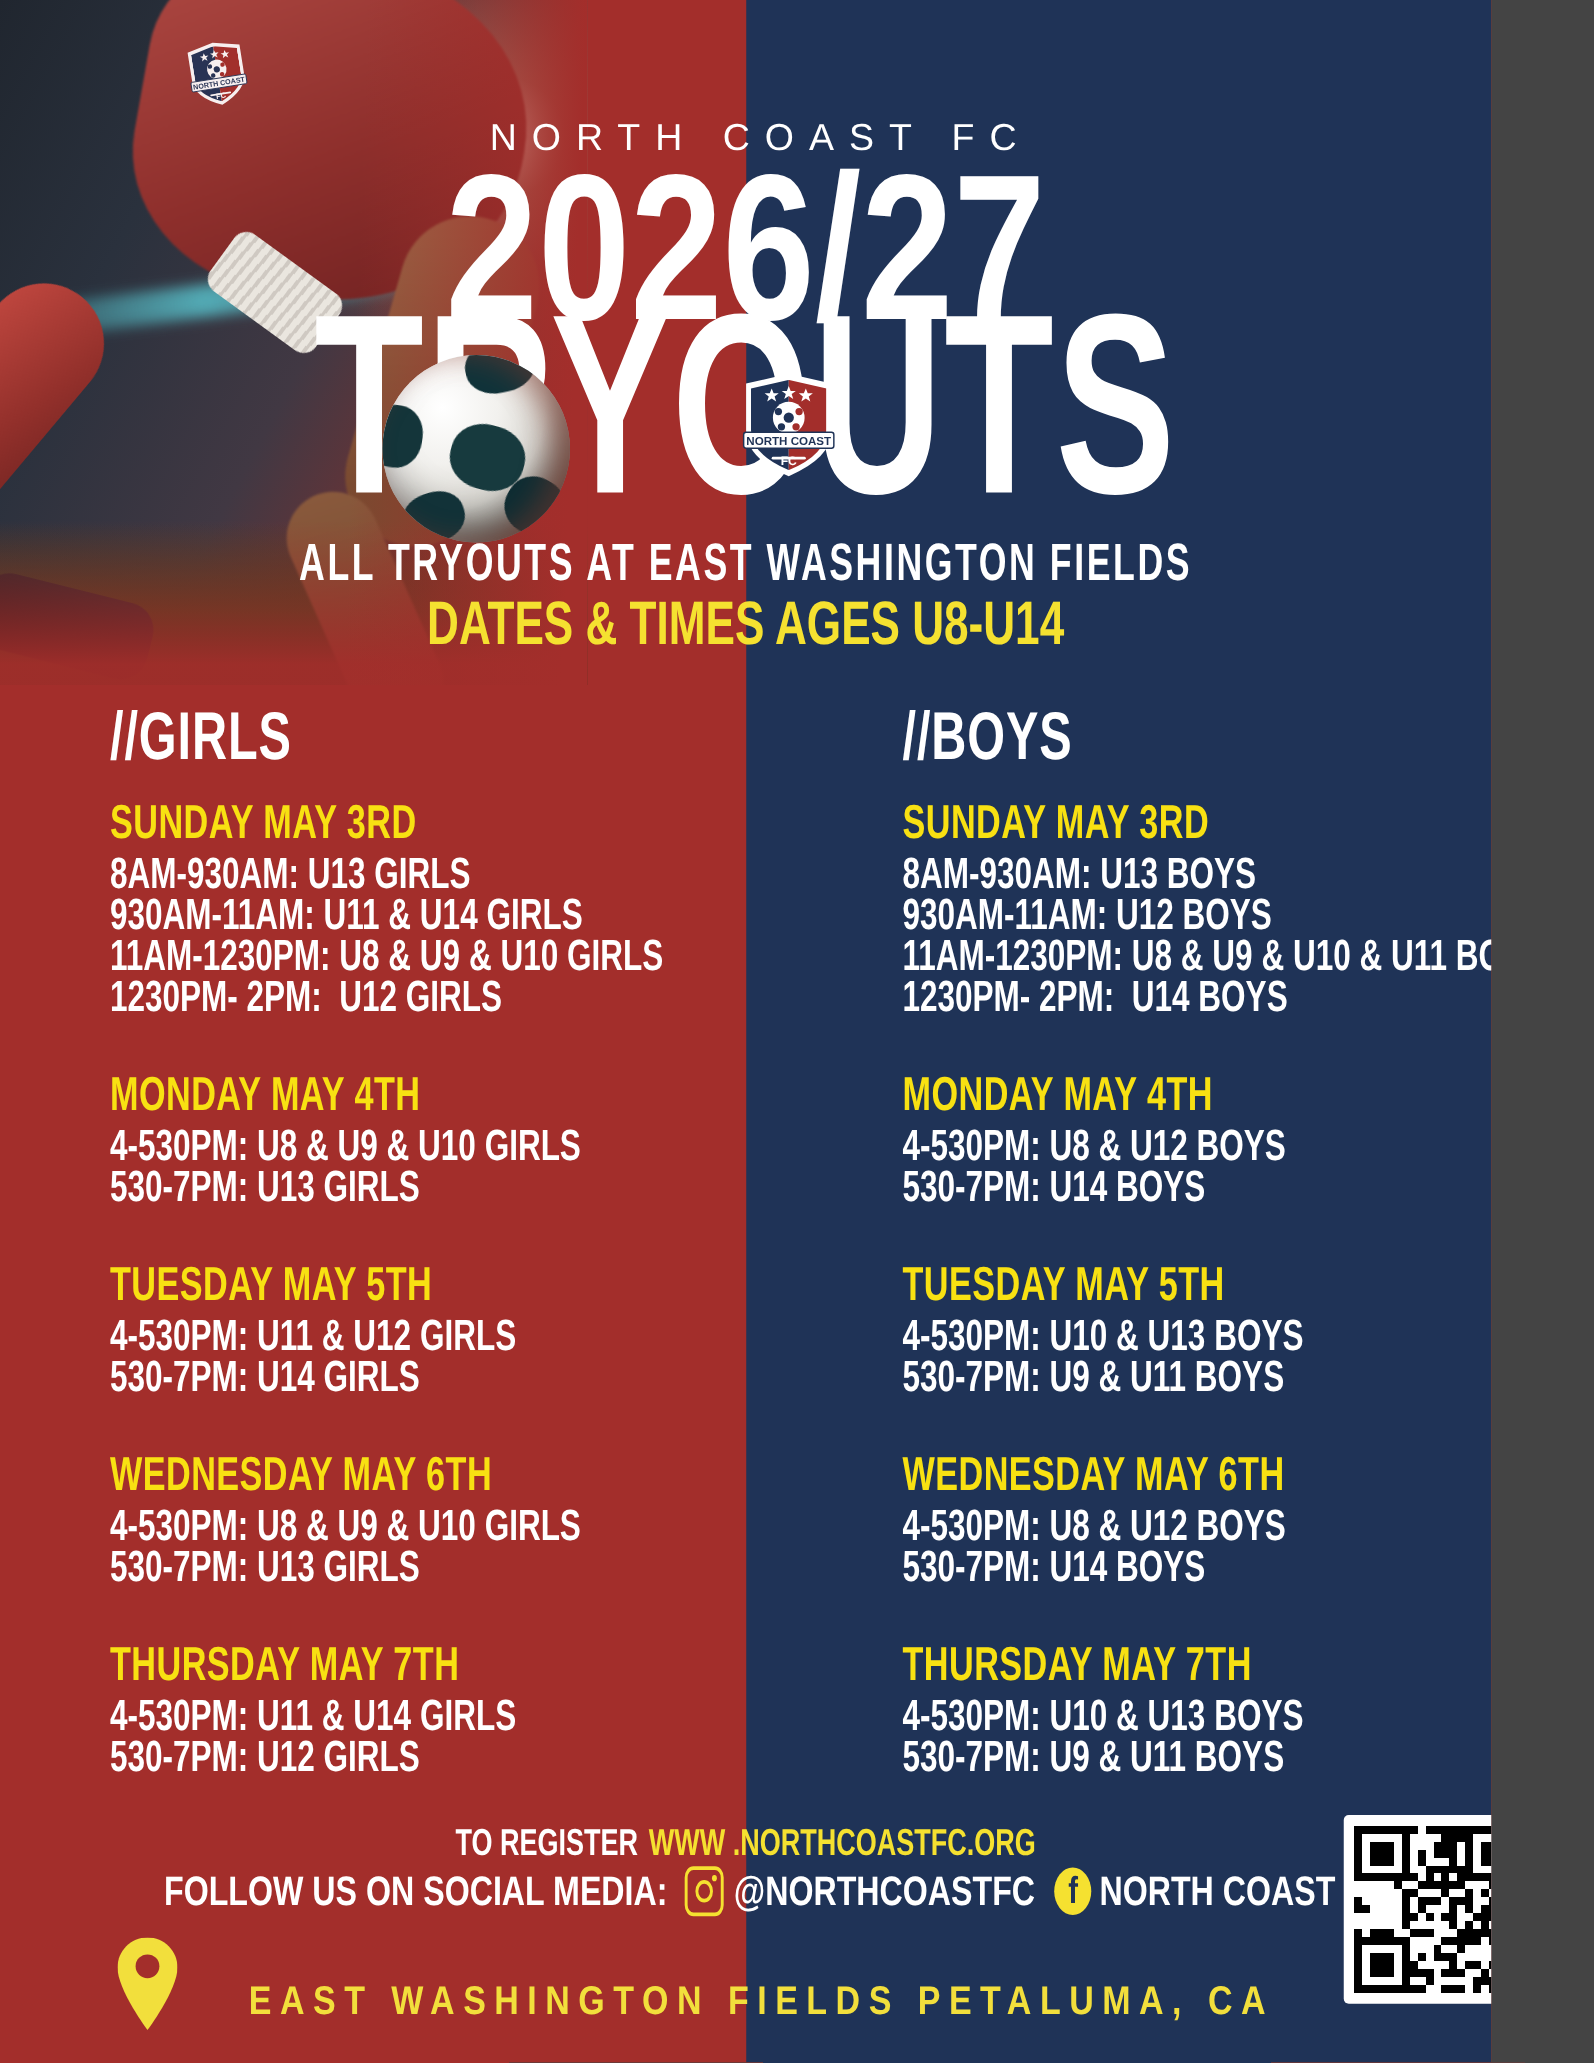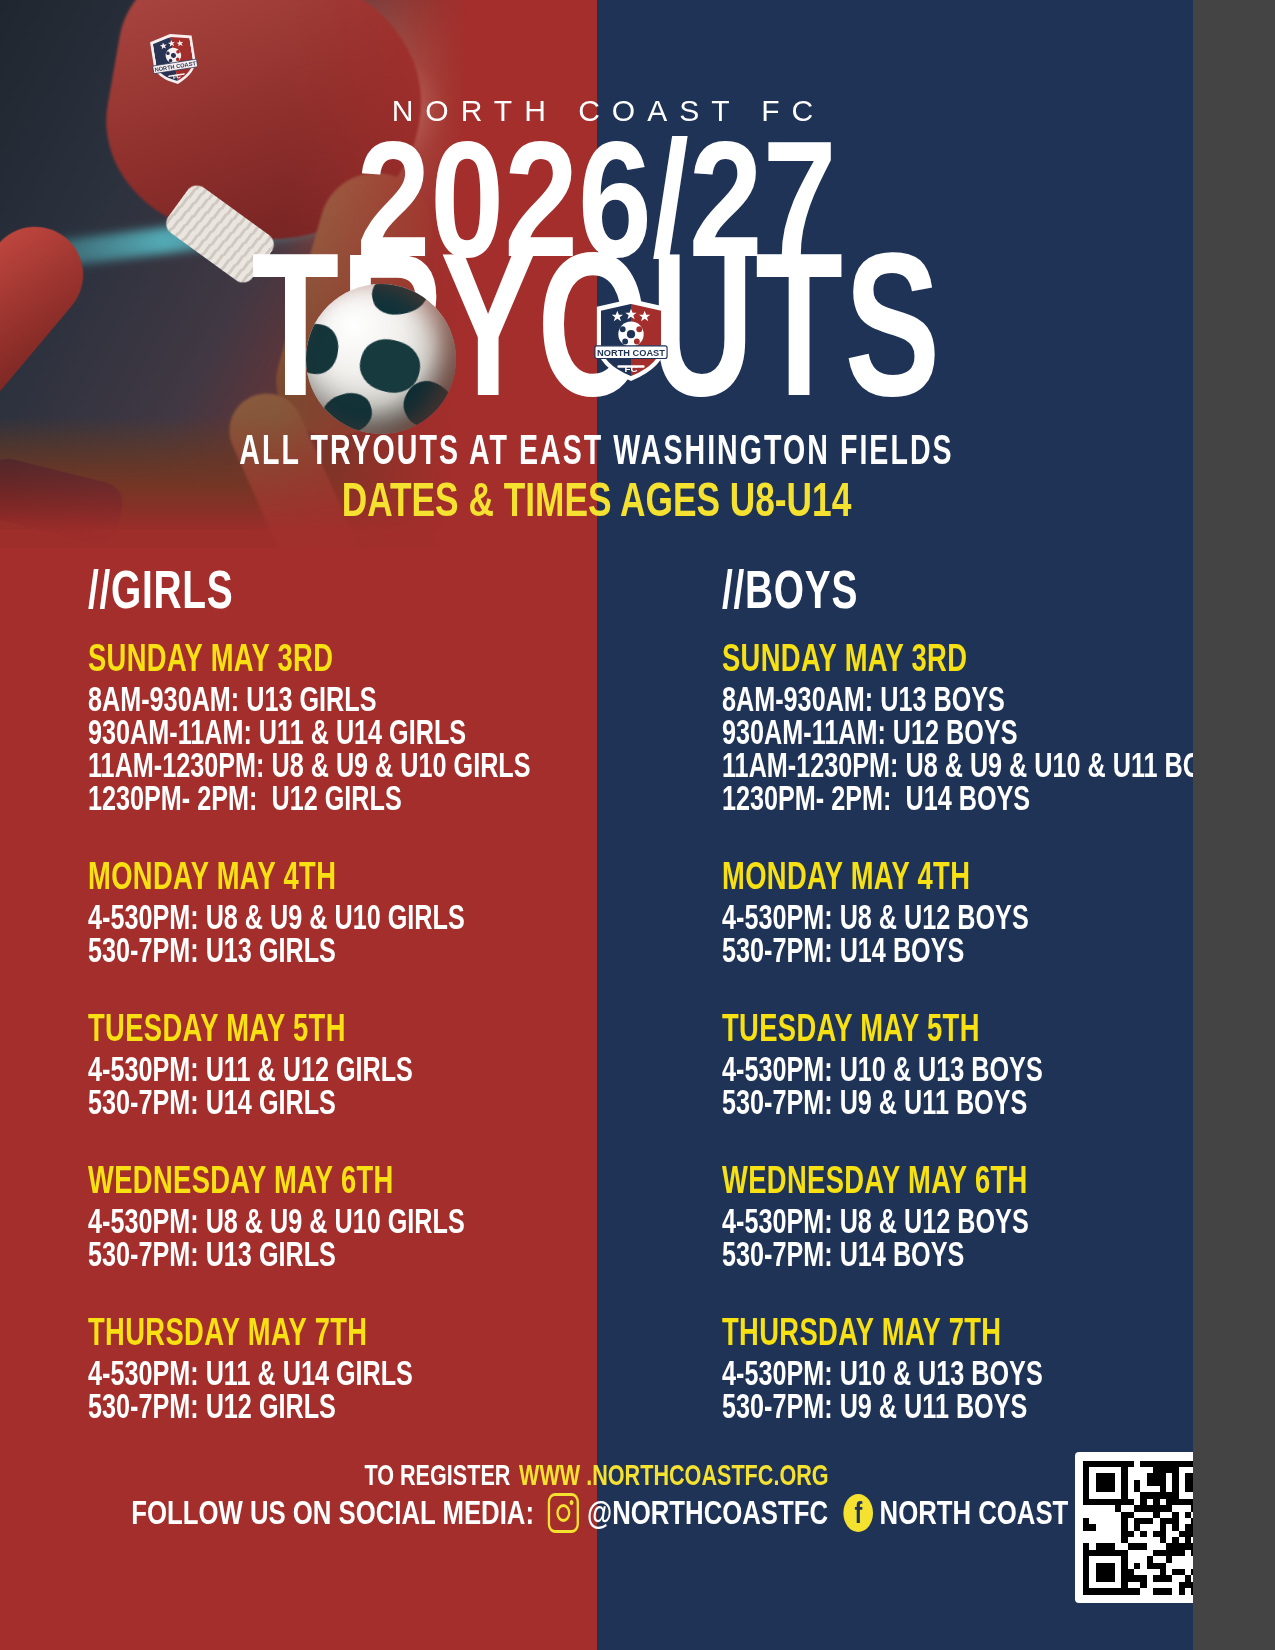--- a/index.html
+++ b/index.html
@@ -367,13 +367,20 @@
         <rect x="2" y="2" width="3" height="3" fill="#000"></rect>
         <rect x="14" y="0" width="7" height="7" fill="#000"></rect>
         <rect x="15" y="1" width="5" height="5" fill="#fff"></rect>
         <rect x="16" y="2" width="3" height="3" fill="#000"></rect>
         <rect x="0" y="14" width="7" height="7" fill="#000"></rect>
         <rect x="1" y="15" width="5" height="5" fill="#fff"></rect>
         <rect x="2" y="16" width="3" height="3" fill="#000"></rect>
       </svg>
   </div>
 
+  <div class="location-bar">
+    <svg class="pin" viewBox="0 0 48 74">
+      <path d="M24 0 C37.3 0 48 10.7 48 24 C48 42 24 74 24 74 C24 74 0 42 0 24 C0 10.7 10.7 0 24 0 Z" fill="#F2DF3C"></path>
+      <circle cx="24" cy="23" r="9.5" fill="#A32E2B"></circle>
+    </svg>
+    <div class="location-text">EAST WASHINGTON FIELDS PETALUMA, CA</div>
+  </div>
 </div>
 
 </body></html>

